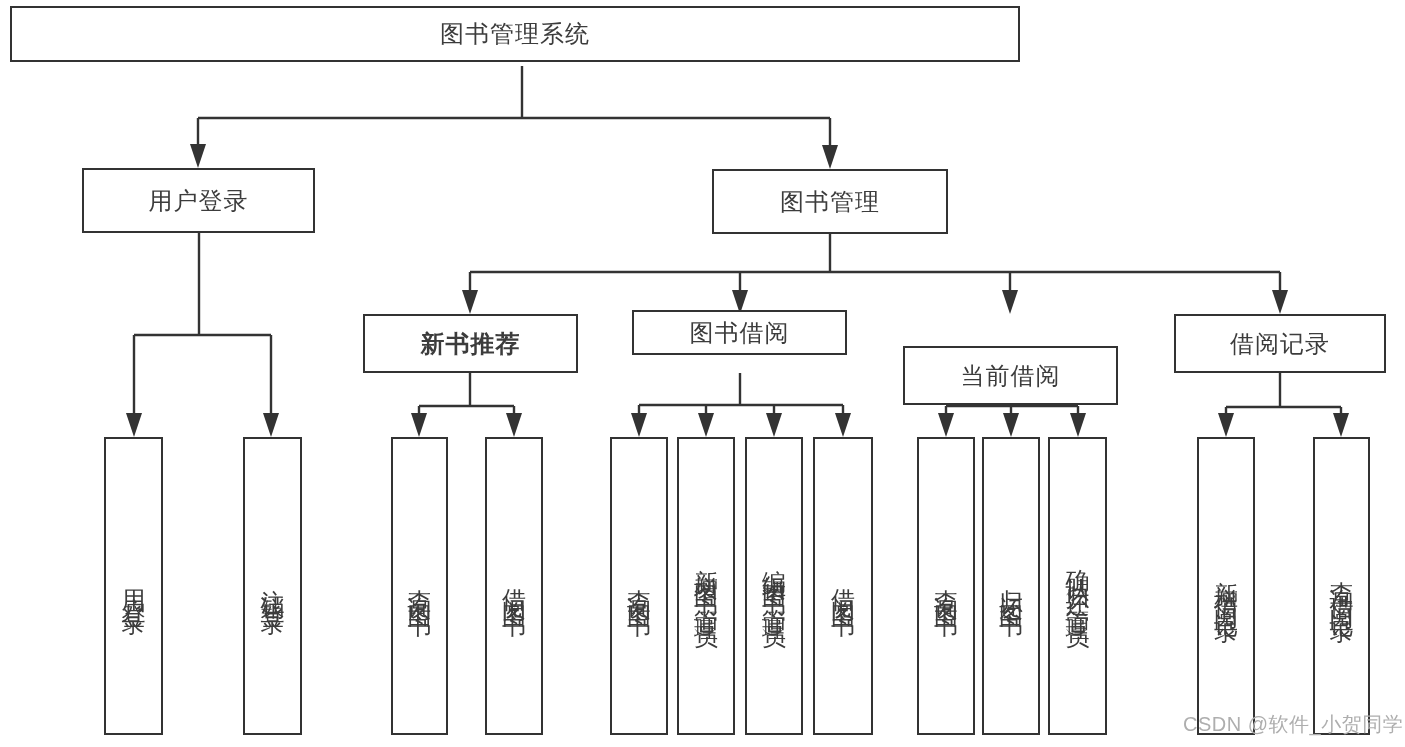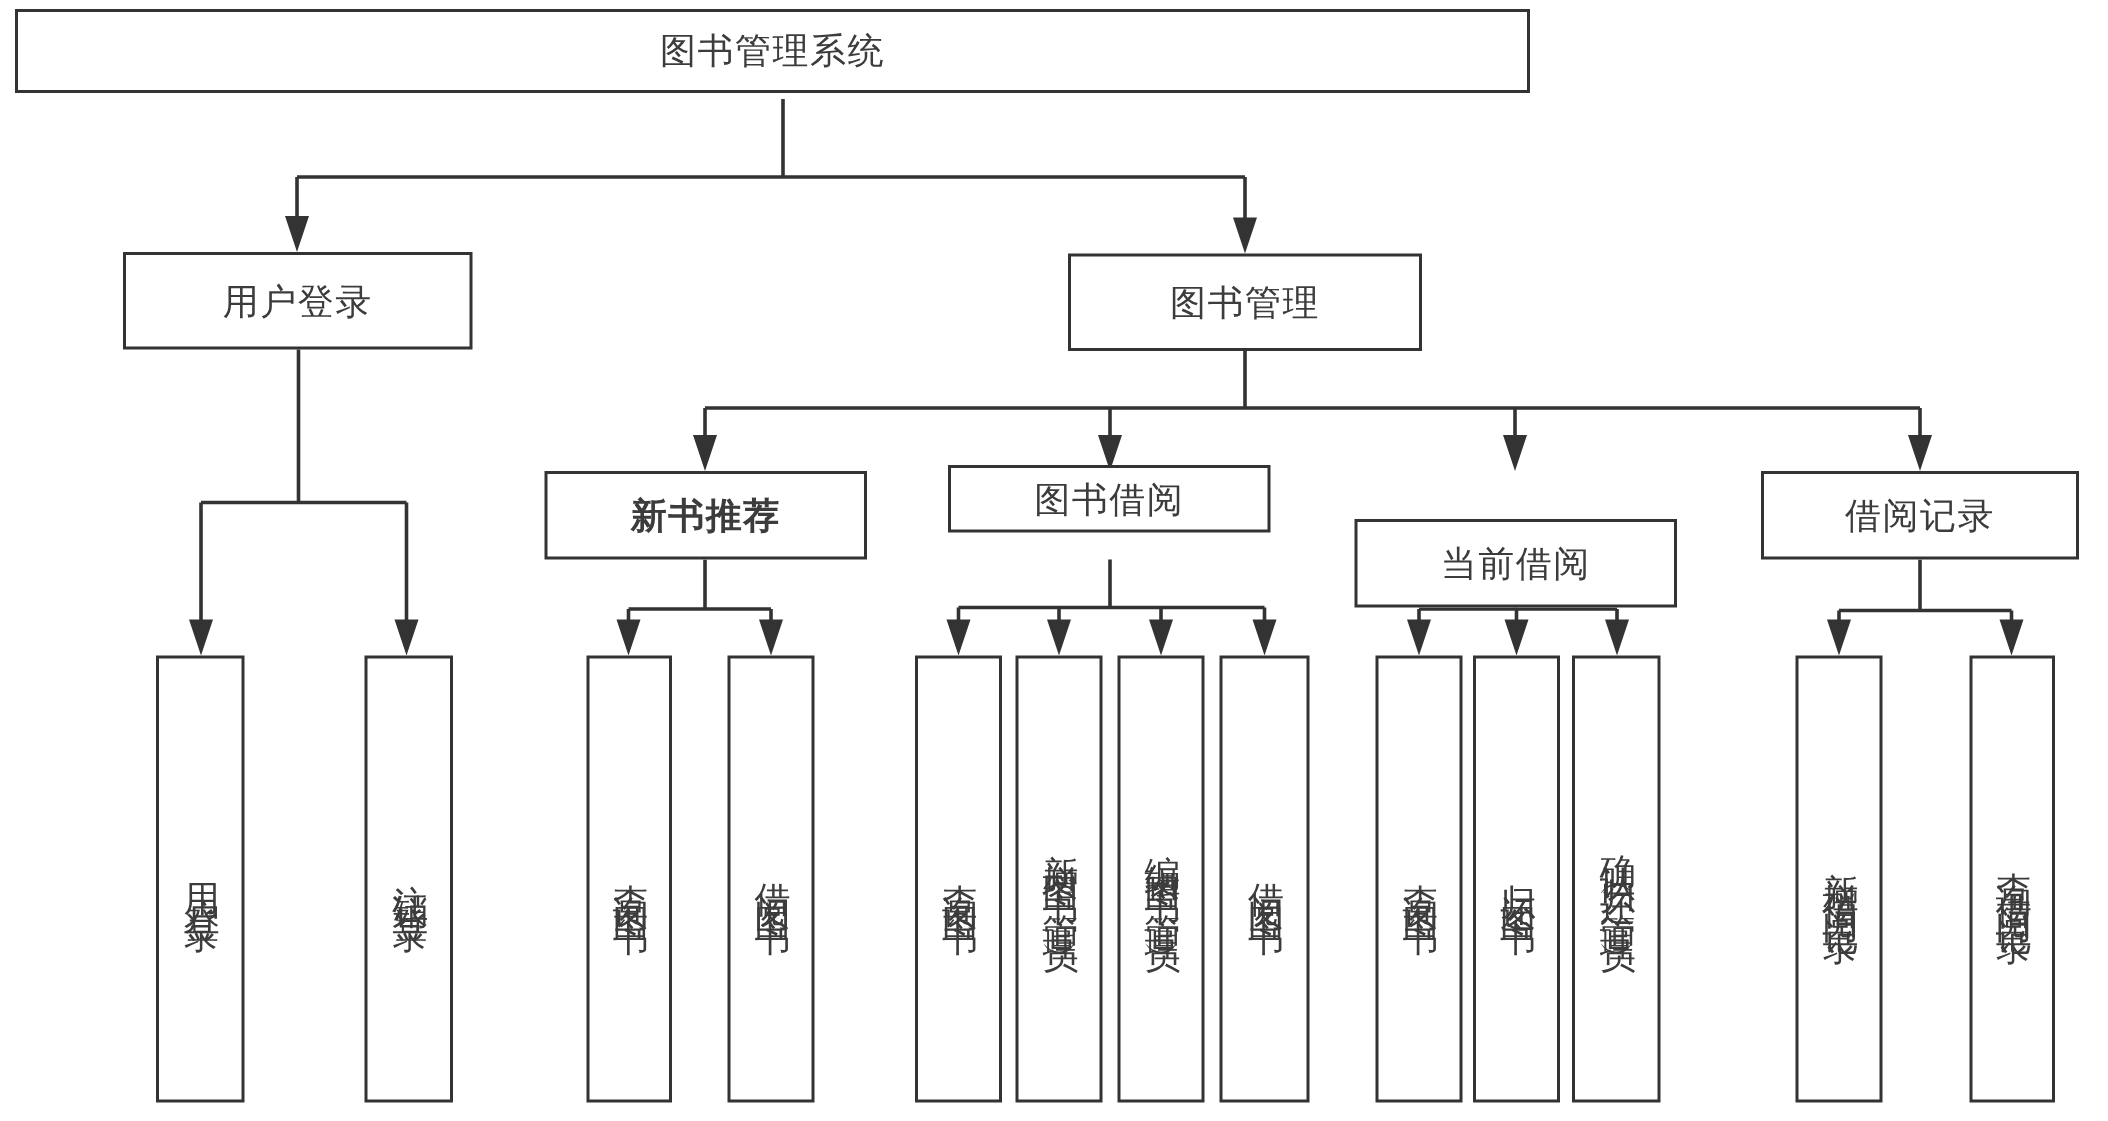--- a/index.html
+++ b/index.html
@@ -138,14 +138,15 @@
     <span>确认归还（管理员）</span>
   </div>
 
   <div class="node vbox" style="left:1197px; top:437px; width:58px; height:298px;">
     <span>新增借阅记录</span>
   </div>
   <div class="node vbox" style="left:1313px; top:437px; width:57px; height:298px;">
     <span>查询借阅记录</span>
   </div>
 
+  <div class="watermark">CSDN @软件_小贺同学</div>
 
 </div>
 
 </body></html>

